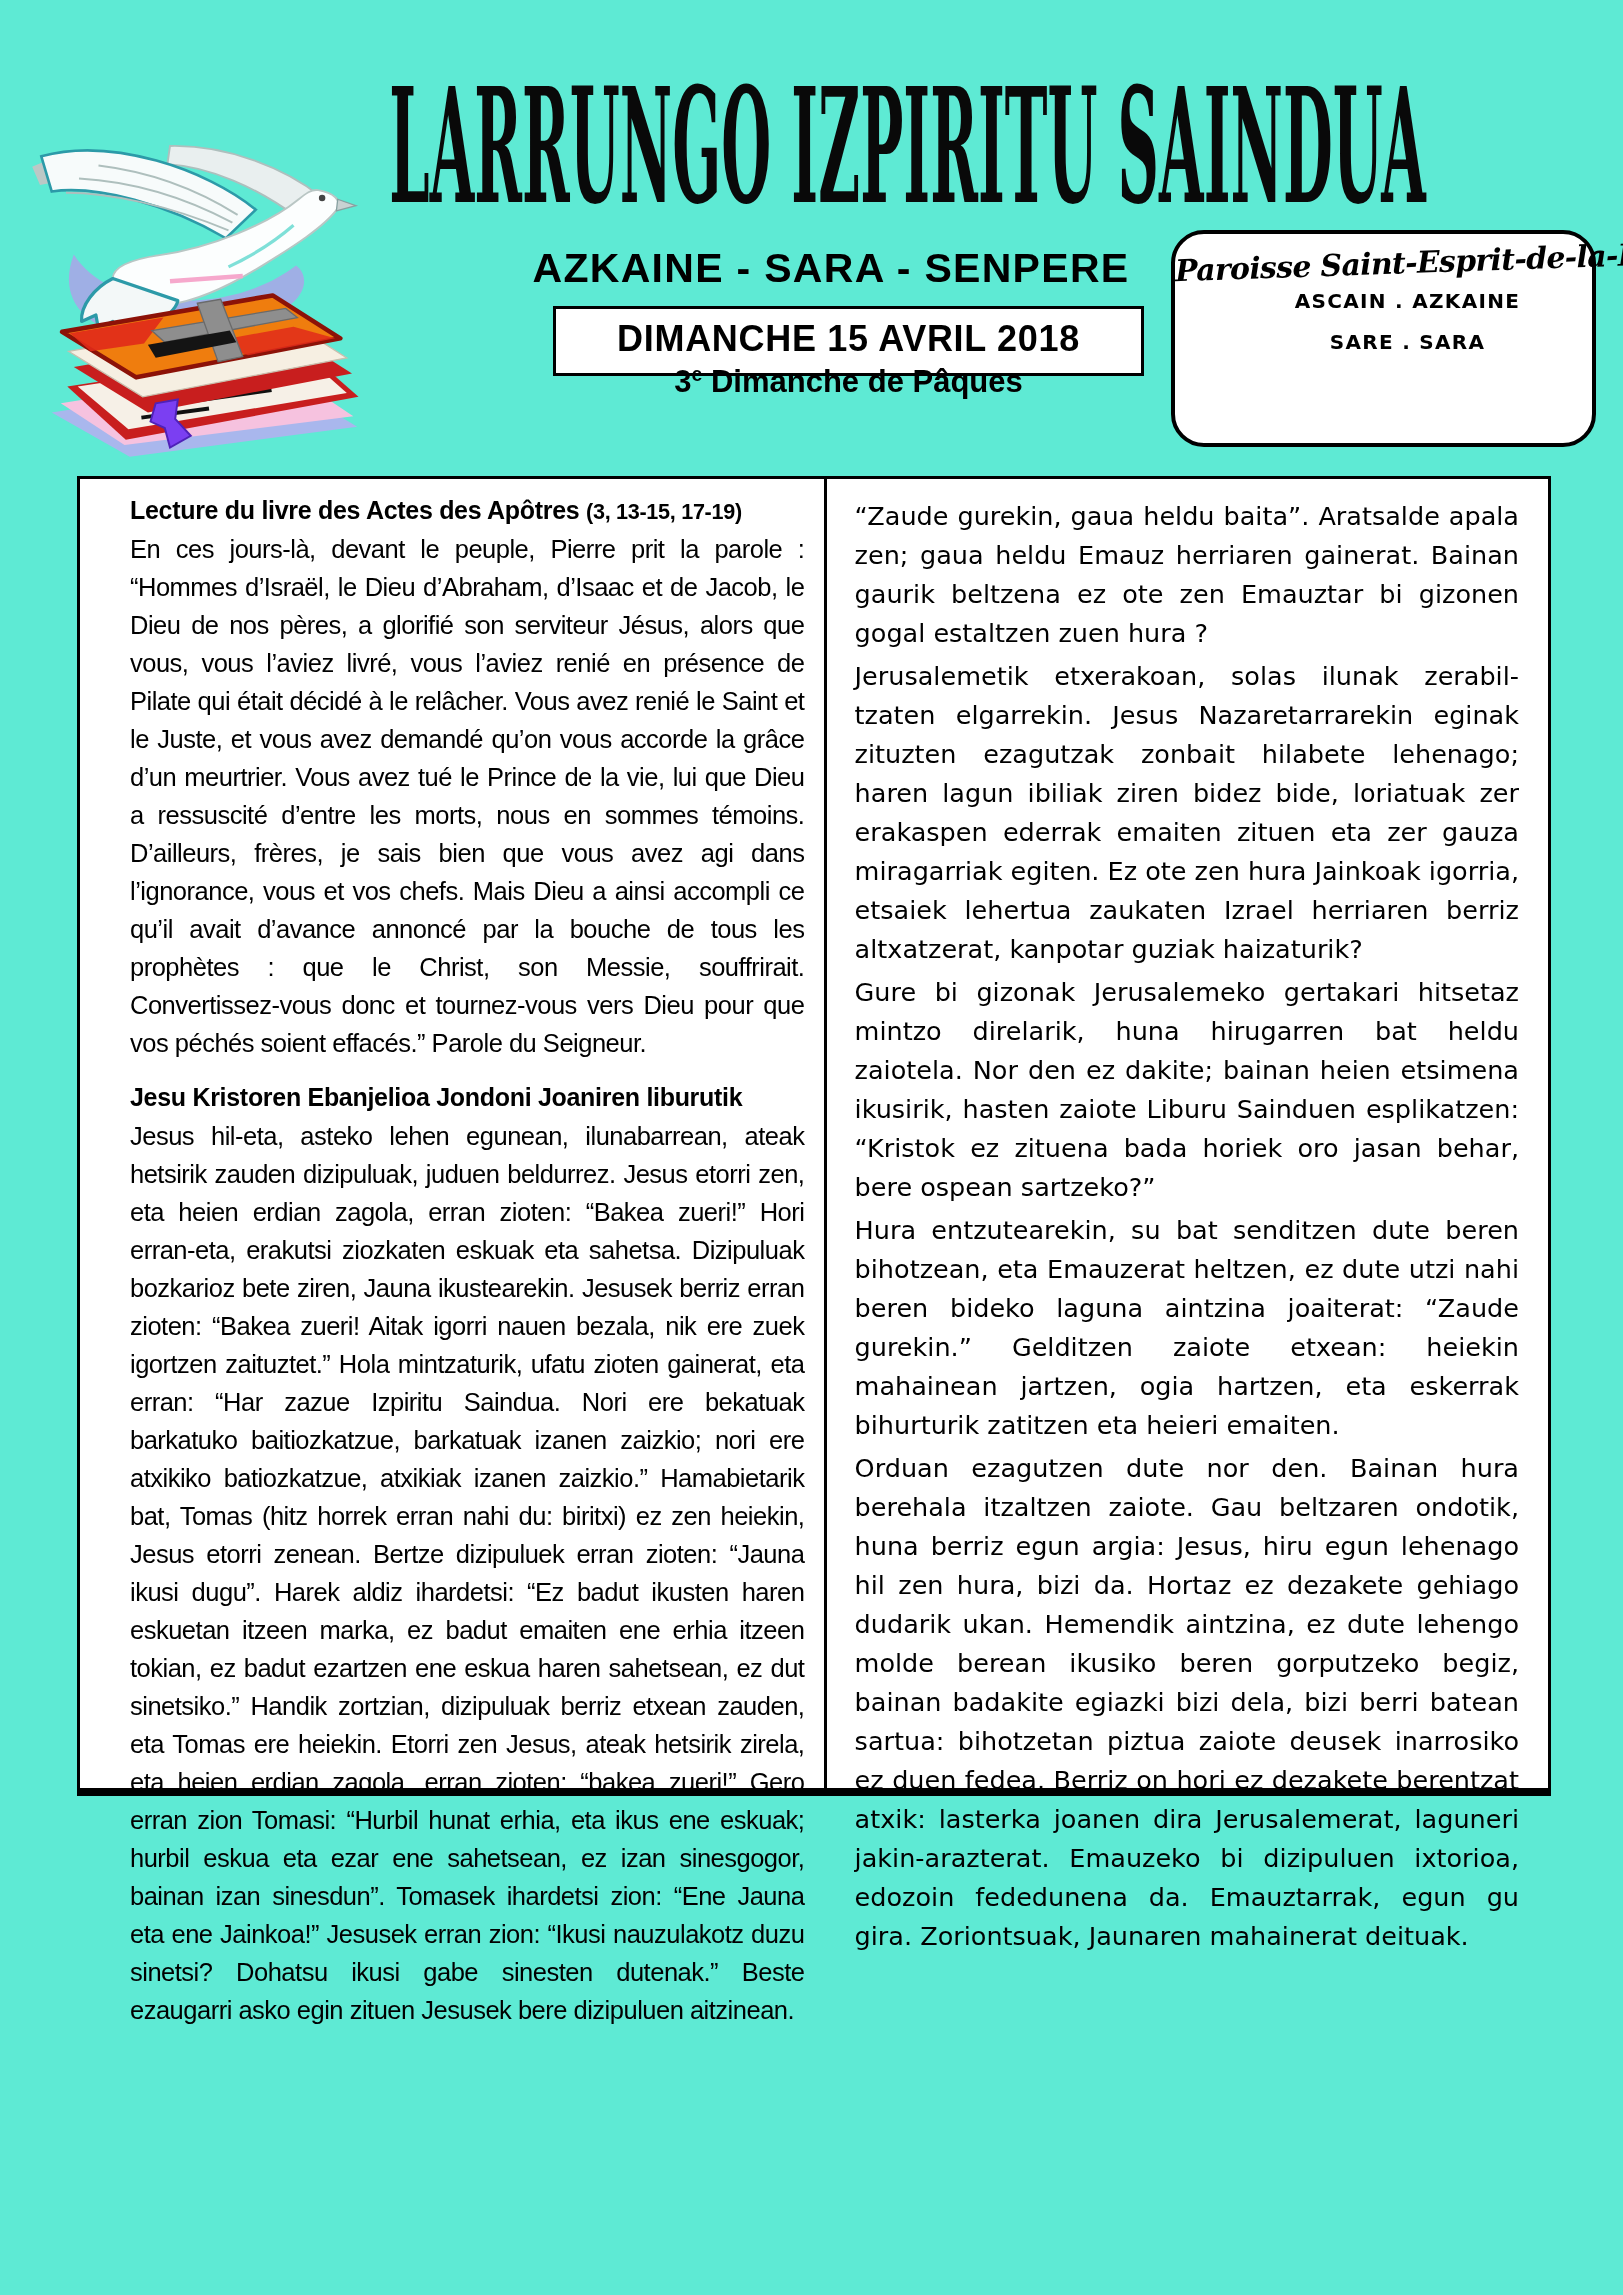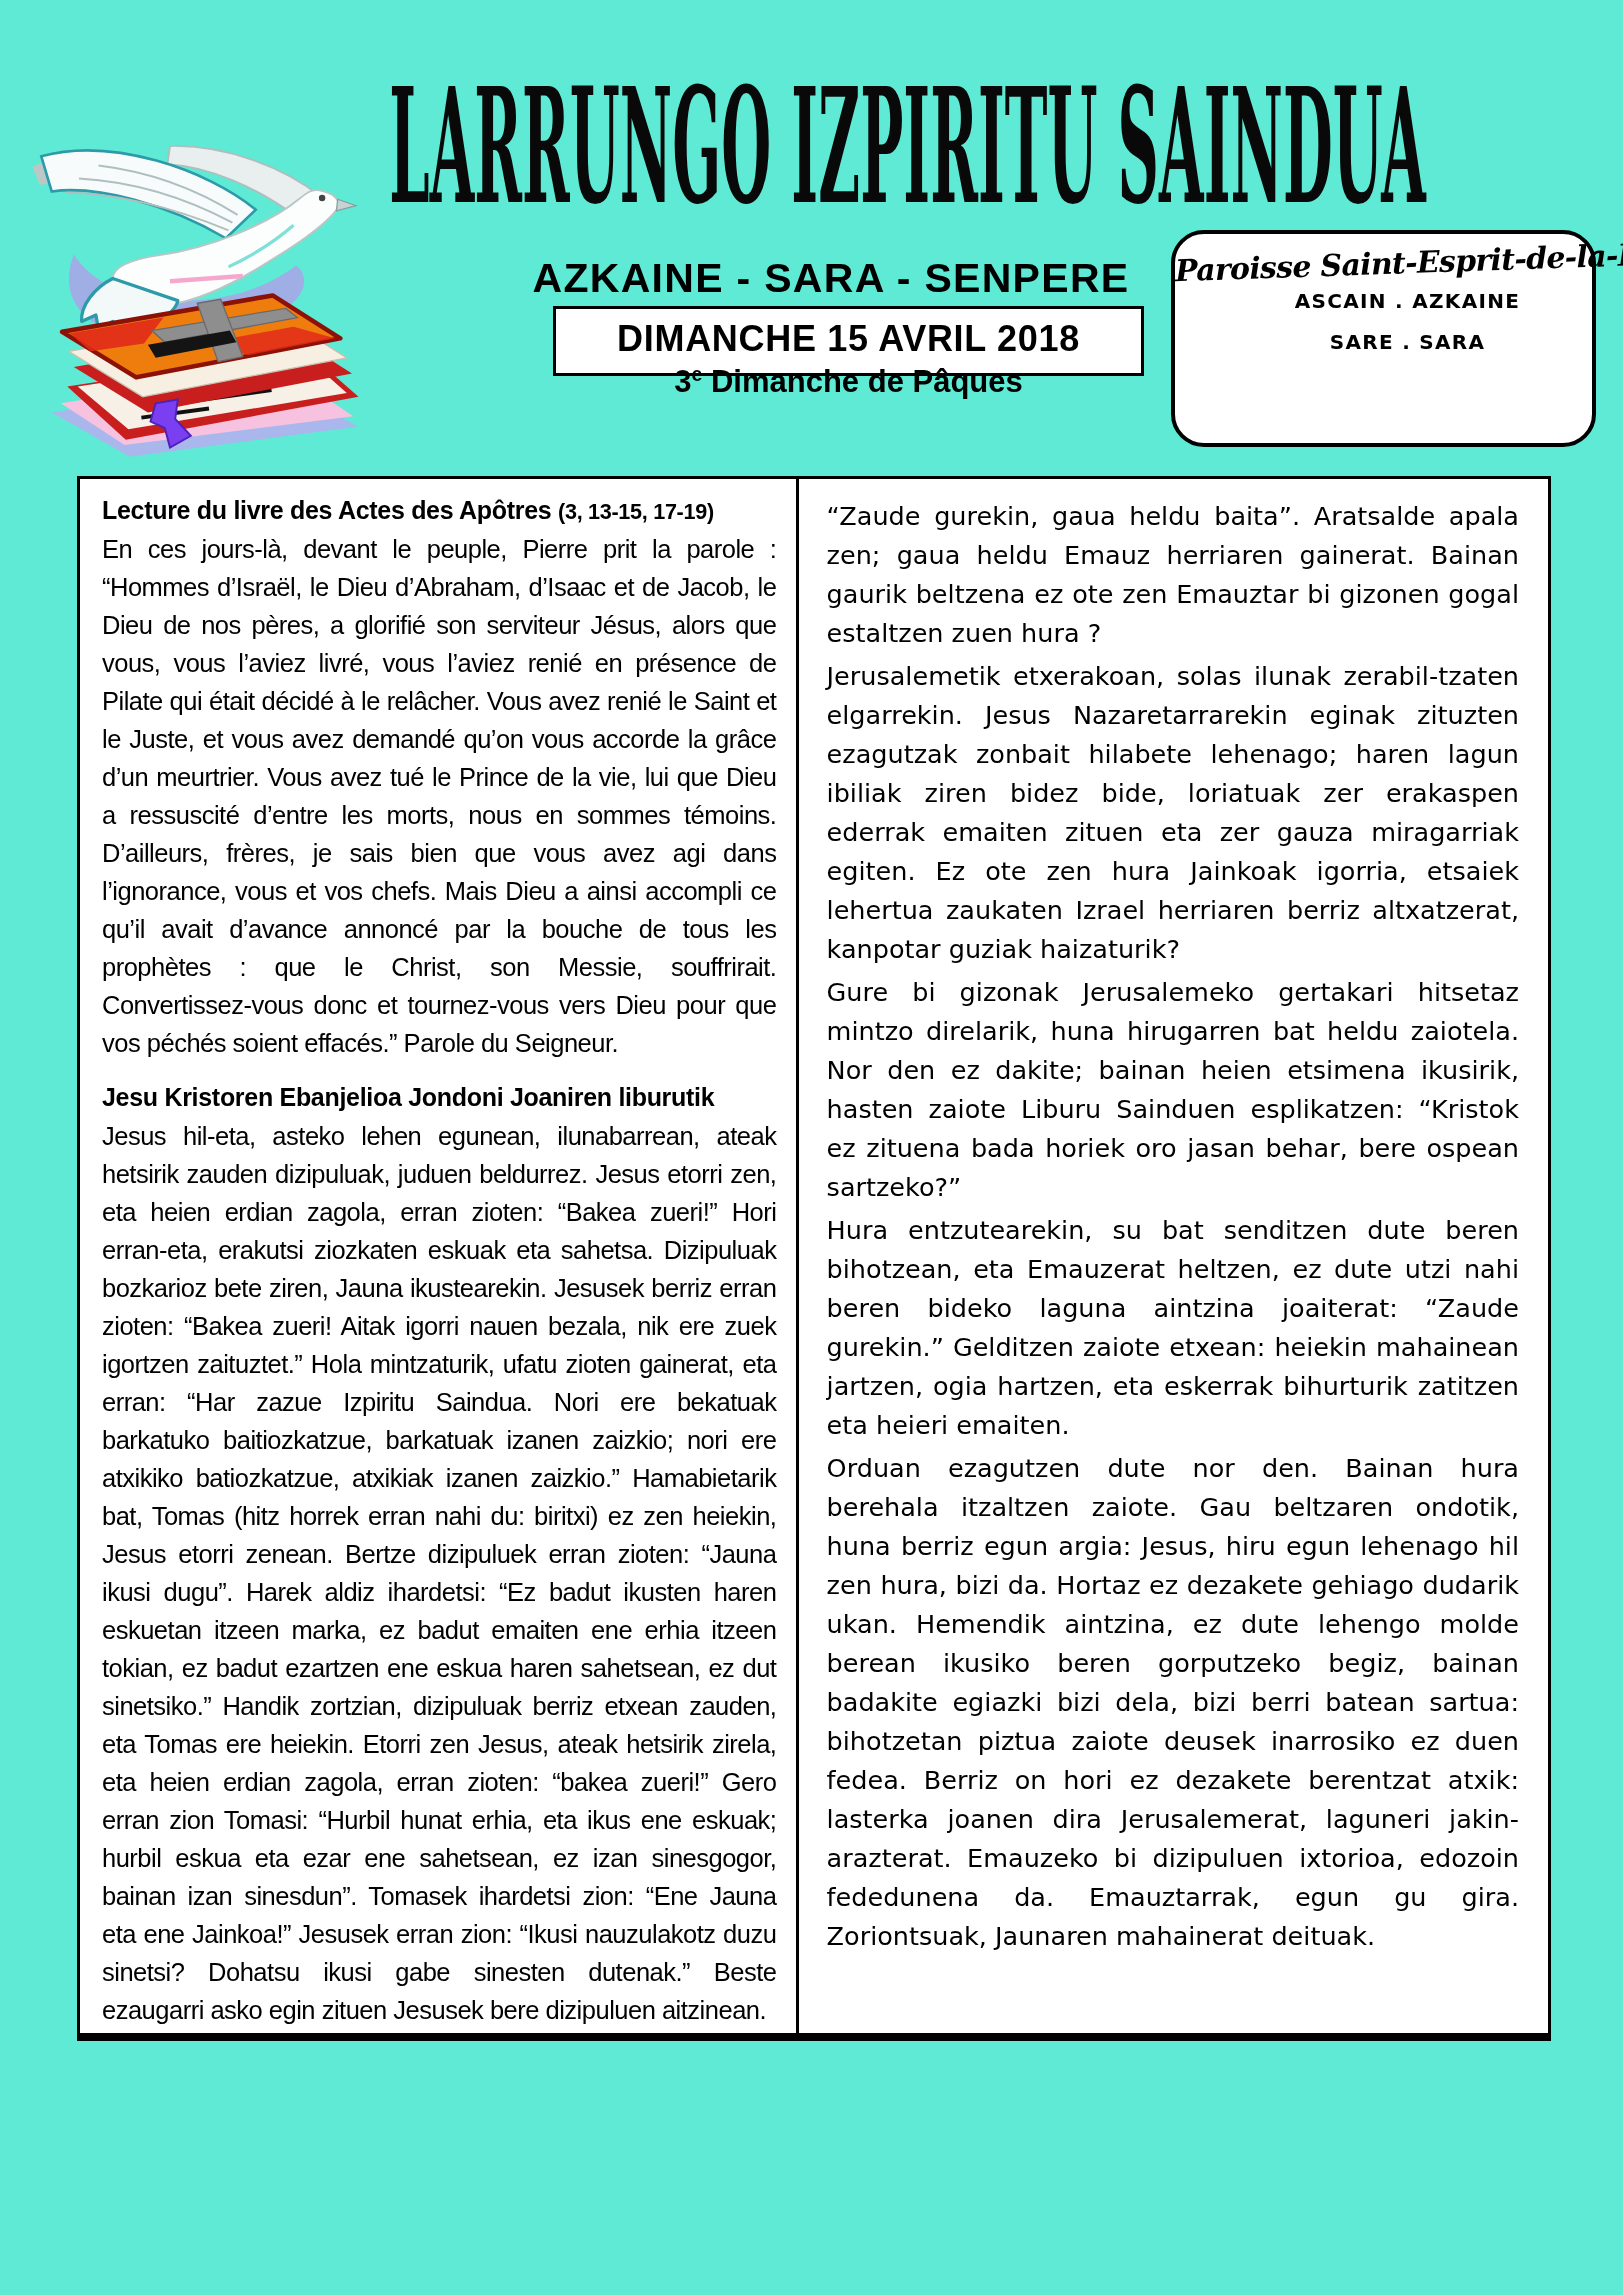--- a/index.html
+++ b/index.html
@@ -4,43 +4,43 @@
 <style>
   html,body{margin:0;padding:0;background:#ffffff;}
   #page{position:relative;width:1623px;height:2295px;background:#5eead4;color:#000;overflow:hidden;
         font-family:"Liberation Sans",sans-serif;}
 
   
   .title-svg{position:absolute;left:376px;top:33px;width:1063px;height:157px;
              transform:scaleY(1.42);transform-origin:top center;}
   .title-svg text{font-family:"DejaVu Serif",serif;font-weight:bold;fill:#090909;}
 
-  .subtitle{position:absolute;left:458px;top:255px;width:746px;text-align:center;
+  .subtitle{position:absolute;left:458px;top:245px;width:746px;text-align:center;
             font-weight:bold;font-size:41px;letter-spacing:1.3px;}
 
   .date-box{position:absolute;left:553px;top:306px;width:591px;height:70px;
             border:3.9px solid #000;box-sizing:border-box;background:#fff;text-align:center;}
   .date-line1{margin-top:8.5px;font-weight:bold;font-size:36px;letter-spacing:0.7px;}
   .date-line2{margin-top:3.3px;font-weight:bold;font-size:31px;}
   .date-line2 sup{font-size:19.6px;}
 
   .parish-box{position:absolute;left:1171px;top:230px;width:425px;height:217px;
               border:4.6px solid #000;border-radius:33px;box-sizing:border-box;
               background:#fff;text-align:center;}
   .parish-script{margin-top:11.8px;font-family:"DejaVu Serif",serif;font-style:italic;font-weight:bold;
                  font-size:30px;letter-spacing:-0.7px;white-space:nowrap;transform:rotate(-2deg);}
   .parish-line{font-family:"DejaVu Sans",sans-serif;font-weight:bold;font-size:20px;
                letter-spacing:1.3px;line-height:41px;white-space:nowrap;padding-left:48px;}
 
   .clipart{position:absolute;left:14.4px;top:126px;width:364px;height:335px;}
 
   
-  .text-box{position:absolute;left:77px;top:476px;width:1474px;height:1565px;
+  .text-box{position:absolute;left:77px;top:476px;width:1474px;height:1320px;
             border:3.9px solid #000;border-bottom-width:8.5px;box-sizing:border-box;
-            display:flex;align-items:stretch;background:#fff;}
+            display:flex;align-items:stretch;background:#fff;padding-left:28px;}
   .col{box-sizing:border-box;}
   .col-left{width:719px;border-right:3.3px solid #000;padding:17px 19.6px 6.5px 22px;
             font-family:"Liberation Sans",sans-serif;}
   .col-right{flex:1;padding:14.4px 25px 6.5px 23.6px;font-family:"DejaVu Sans",sans-serif;}
 
   .lh{margin:0 0 5.2px 0;font-size:25px;font-weight:bold;letter-spacing:-0.3px;}
   .lh .ref{font-size:21.6px;}
   .lh2{margin-top:21px;}
   .lbody{margin:0;font-size:25.5px;line-height:38px;text-align:justify;letter-spacing:-0.5px;}
 

